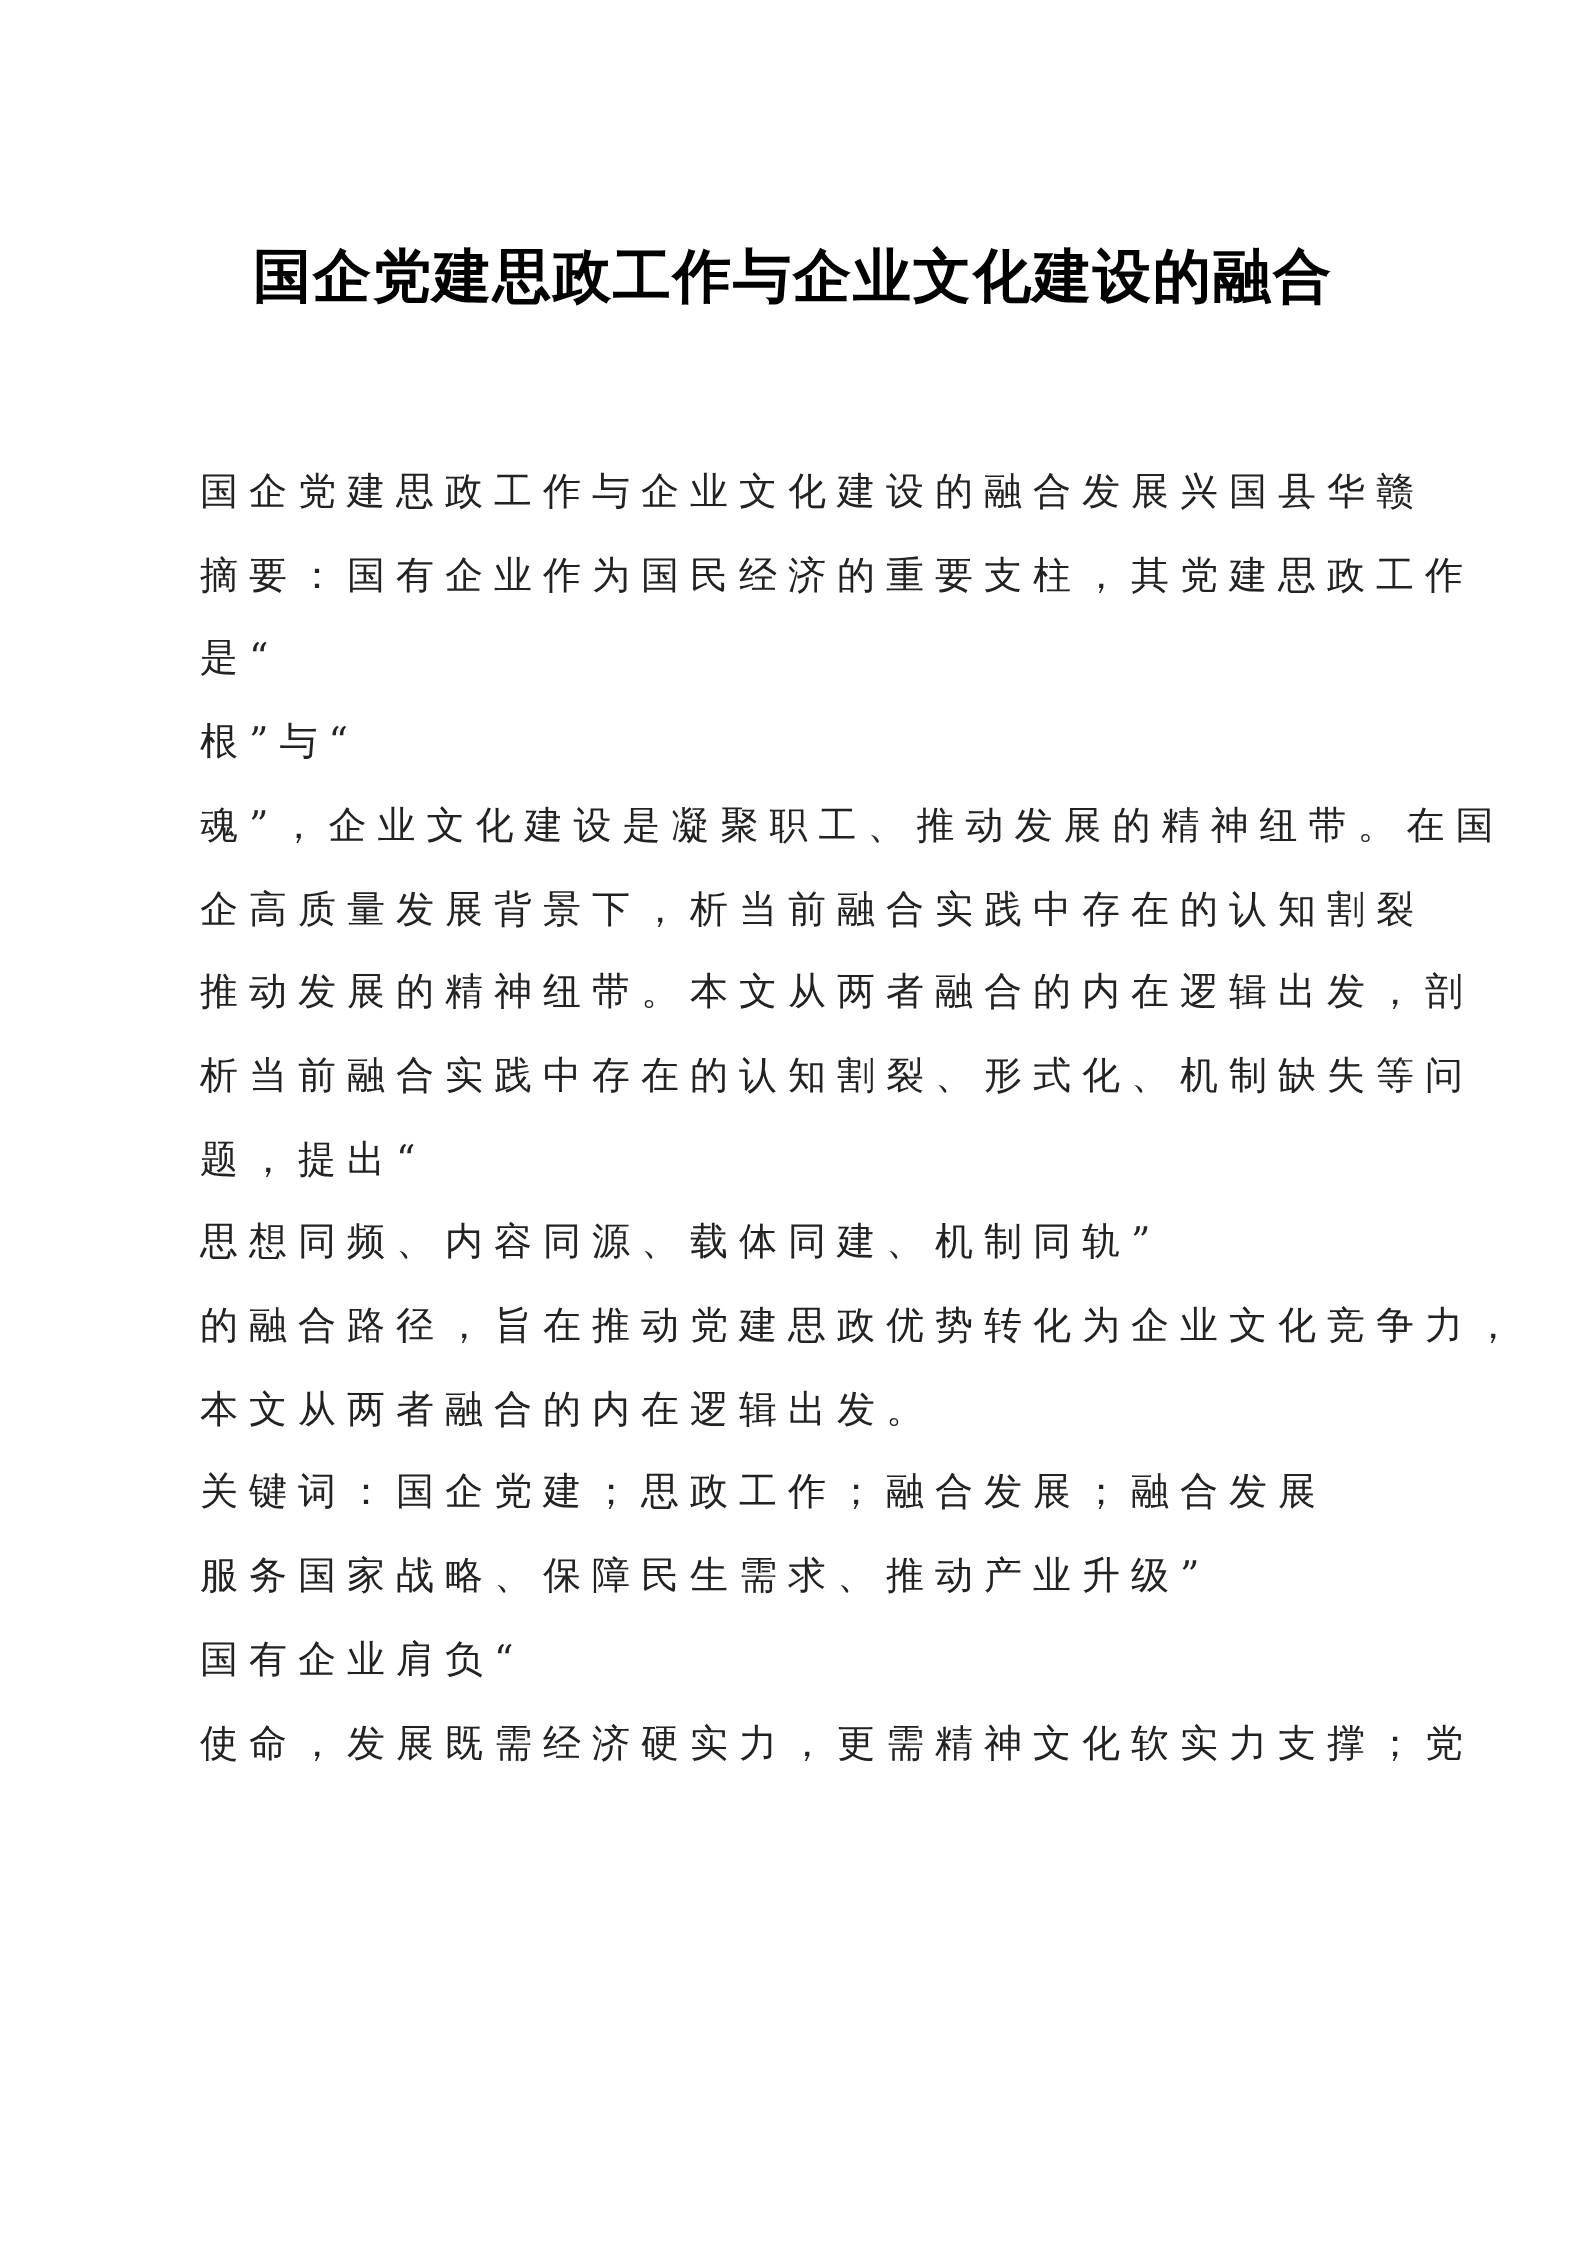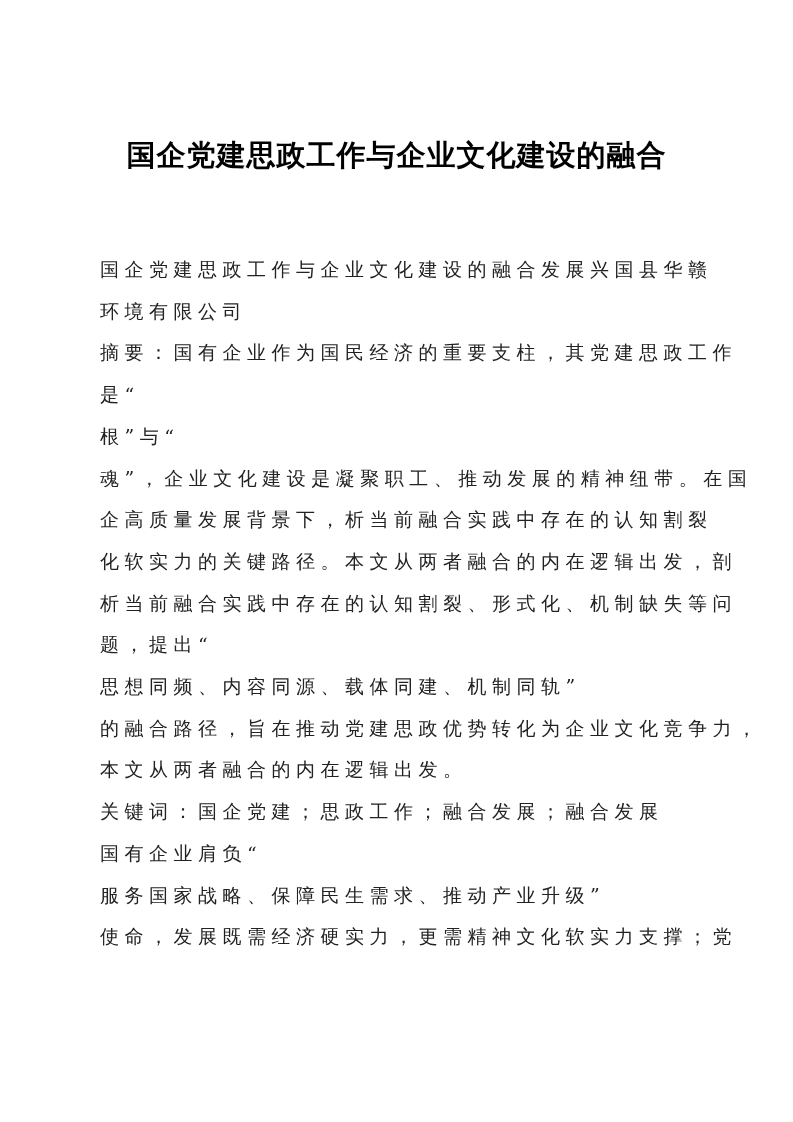--- a/index.html
+++ b/index.html
@@ -14,34 +14,34 @@
     background: #ffffff;
     overflow: hidden;
     font-family: "DejaVu Serif", serif;
     color: #1c1c1c;
   }
   .doc-title {
     position: absolute;
     top: 112px;
     left: 0;
     right: 0;
-    margin: 17px;
+    margin: 0;
     text-align: center;
     font-size: 29px;
     font-weight: bold;
     line-height: 53px;
     letter-spacing: 1px;
     color: #000000;
   }
   .doc-title .title-line {
     display: block;
   }
   .doc-body {
     position: absolute;
-    top: 249px;
+    top: 226px;
     left: 100px;
     width: 610px;
     font-size: 19px;
     line-height: 41.7px;
     letter-spacing: 5.5px;
     text-align: left;
     color: #222222;
   }
   .doc-body .text-line {
     margin: 0;
@@ -51,30 +51,29 @@
 </style>
 </head>
 <body>
 
 <div class="page">
   <h1 class="doc-title">
     <span class="title-line">国企党建思政工作与企业文化建设的融合</span>
   </h1>
   <div class="doc-body">
     <p class="text-line">国企党建思政工作与企业文化建设的融合发展兴国县华赣</p>
-    <p class="text-line">环境有限公司</p>
     <p class="text-line">摘要：国有企业作为国民经济的重要支柱，其党建思政工作</p>
     <p class="text-line">是“</p>
     <p class="text-line">根”与“</p>
     <p class="text-line">魂”，企业文化建设是凝聚职工、推动发展的精神纽带。在国</p>
     <p class="text-line">企高质量发展背景下，析当前融合实践中存在的认知割裂</p>
-    <p class="text-line">化软实力的关键路径。本文从两者融合的内在逻辑出发，剖</p>
+    <p class="text-line">推动发展的精神纽带。本文从两者融合的内在逻辑出发，剖</p>
     <p class="text-line">析当前融合实践中存在的认知割裂、形式化、机制缺失等问</p>
     <p class="text-line">题，提出“</p>
     <p class="text-line">思想同频、内容同源、载体同建、机制同轨”</p>
     <p class="text-line">的融合路径，旨在推动党建思政优势转化为企业文化竞争力，</p>
     <p class="text-line">本文从两者融合的内在逻辑出发。</p>
     <p class="text-line">关键词：国企党建；思政工作；融合发展；融合发展</p>
+    <p class="text-line">服务国家战略、保障民生需求、推动产业升级”</p>
     <p class="text-line">国有企业肩负“</p>
-    <p class="text-line">服务国家战略、保障民生需求、推动产业升级”</p>
     <p class="text-line">使命，发展既需经济硬实力，更需精神文化软实力支撑；党</p>
   </div>
 </div>
 
 </body></html>

